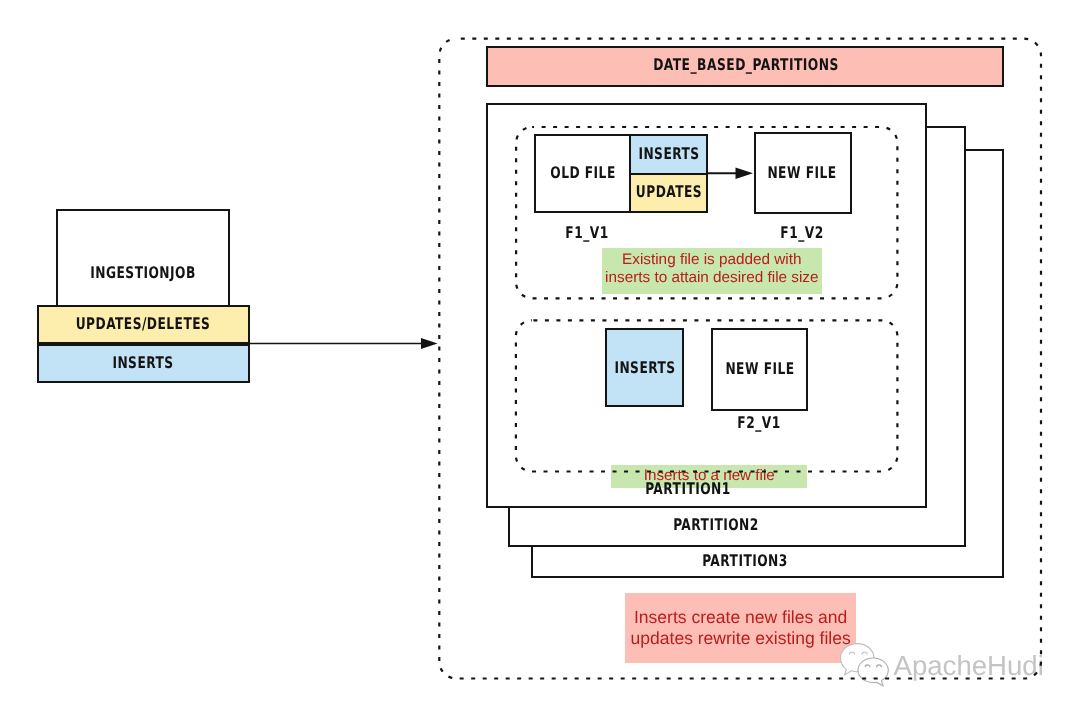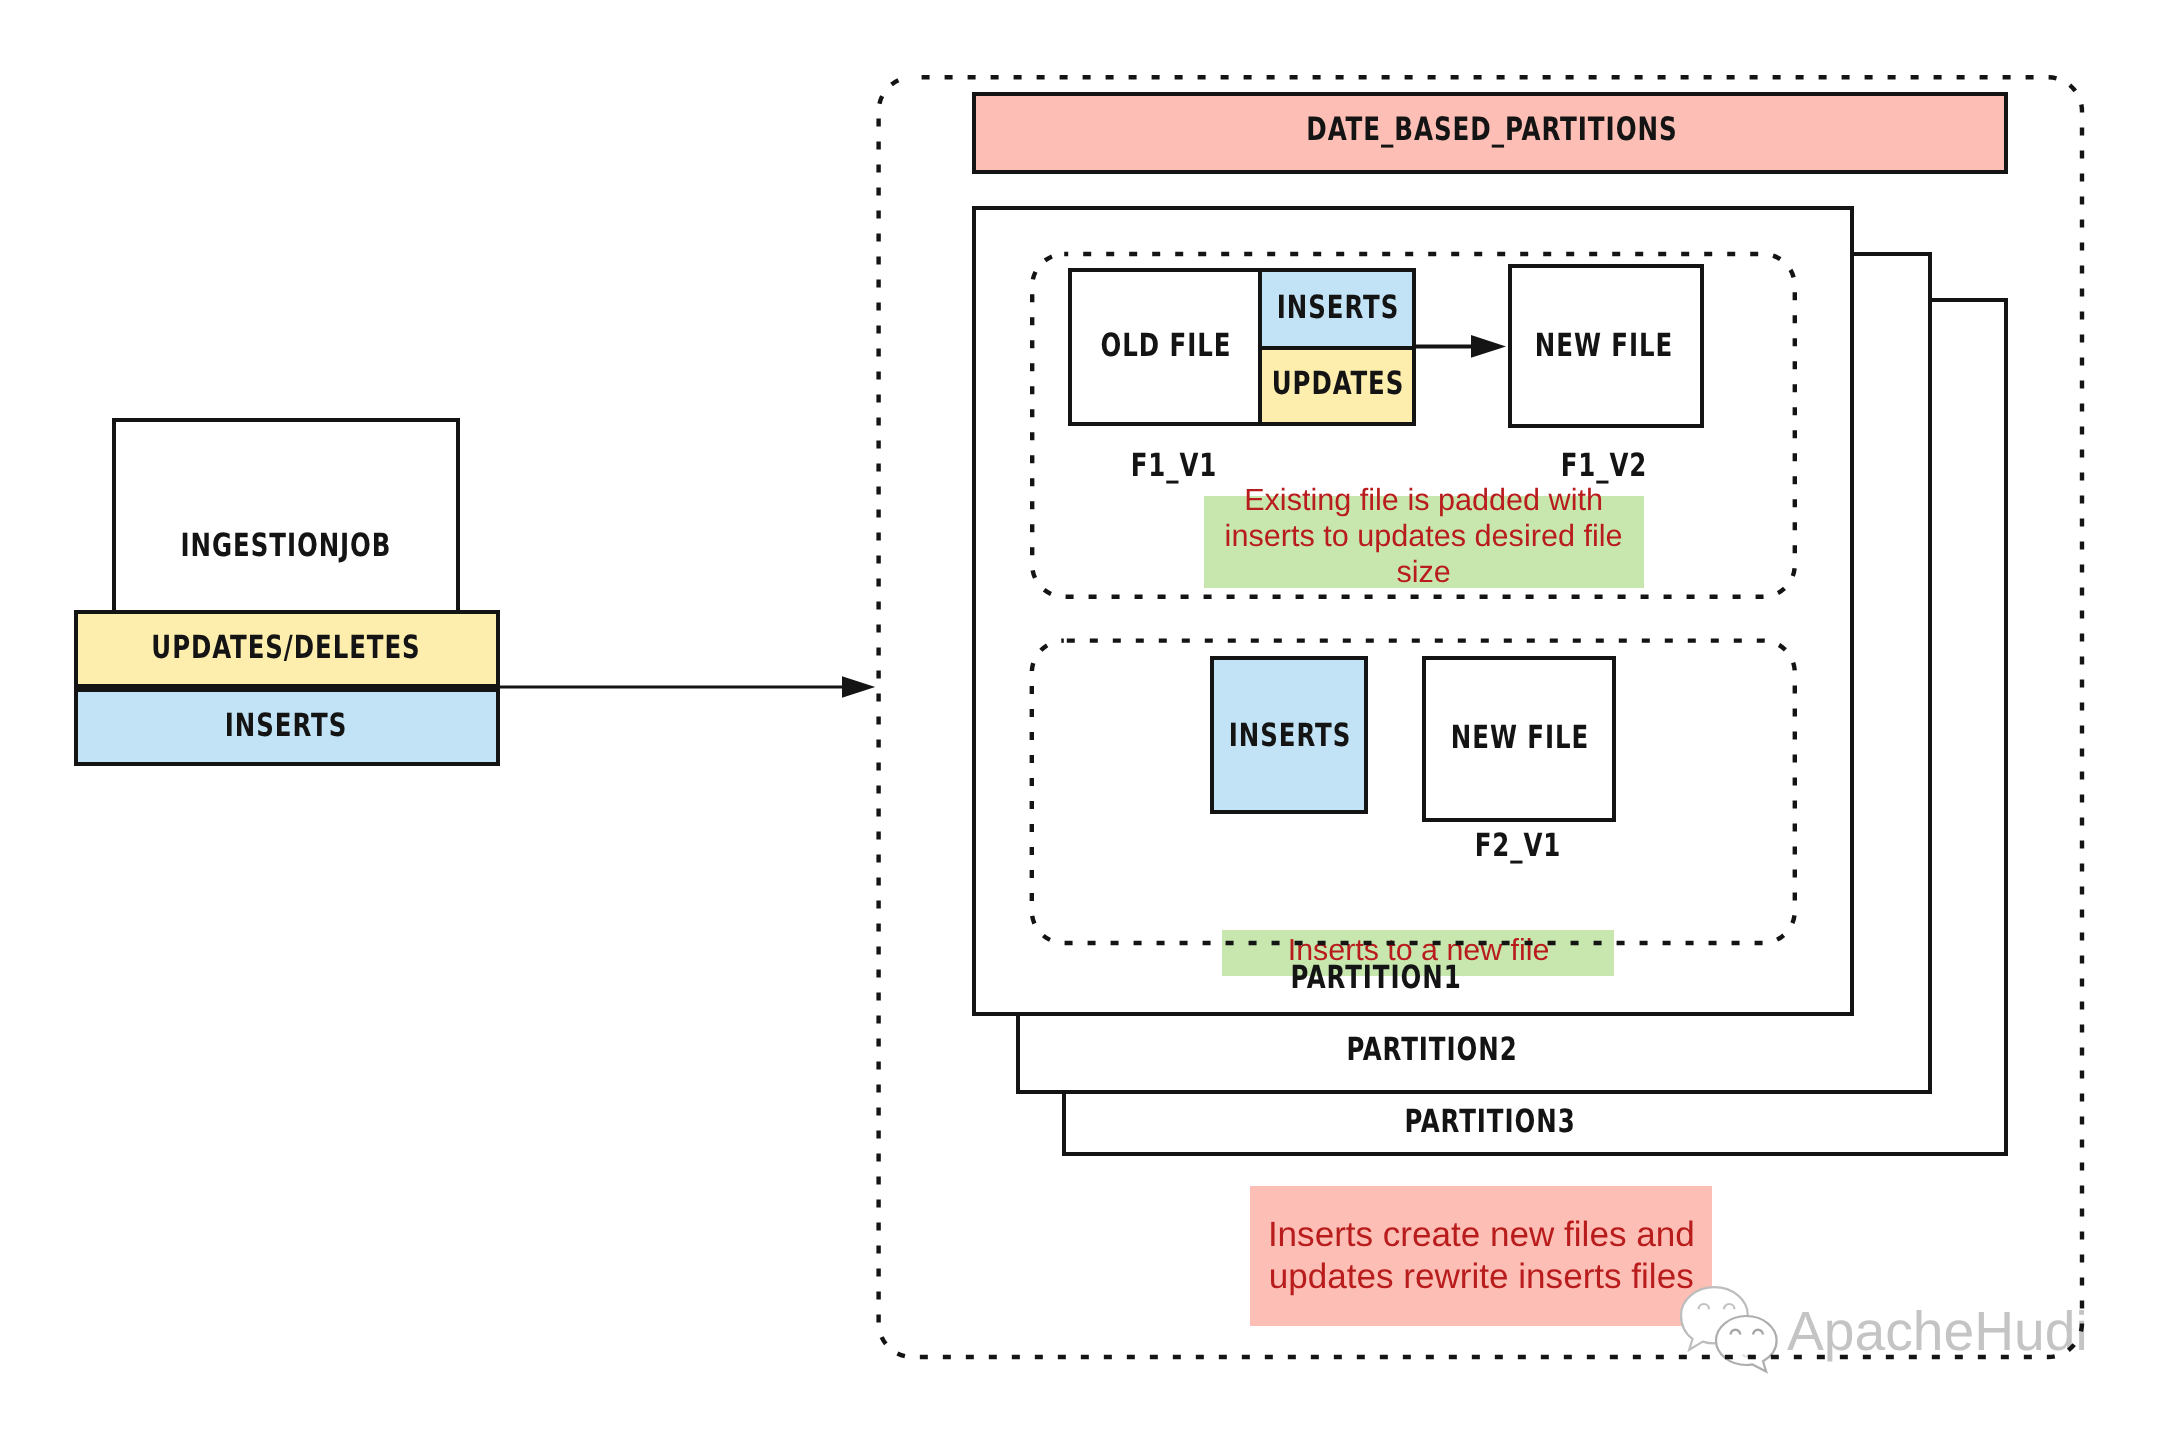--- a/index.html
+++ b/index.html
@@ -48,40 +48,40 @@
   </svg>
 
   <div class="box" style="left:753.5px;top:131.7px;width:98.1px;height:82.7px;"></div>
   <div class="c hand" style="left:802.1px;top:173.2px;font-size:16px;">NEW FILE</div>
 
   <div class="c hand" style="left:587.4px;top:233.0px;font-size:16px;">F1_V1</div>
   <div class="c hand" style="left:801.8px;top:233.0px;font-size:16px;">F1_V2</div>
 
   <div class="note plain" style="left:601.6px;top:248px;width:220.4px;height:45.7px;background:#c7e7ae;font-size:15.3px;line-height:17.9px;padding-bottom:3.5px;">
     <span>Existing file is padded with</span>
-    <span>inserts to updates desired file size</span>
+    <span>inserts to attain desired file size</span>
   </div>
 
   <div class="box" style="left:605.1px;top:328.2px;width:78.9px;height:78.7px;background:#c2e3f6;border-width:2.8px;"></div>
   <div class="c hand" style="left:645px;top:368.2px;font-size:16px;">INSERTS</div>
   <div class="box" style="left:711px;top:327.8px;width:97.3px;height:82.9px;"></div>
   <div class="c hand" style="left:759.8px;top:369.1px;font-size:16px;">NEW FILE</div>
   <div class="c hand" style="left:759.2px;top:422.9px;font-size:16px;">F2_V1</div>
 
   <div class="note plain" style="left:611.4px;top:440.9px;width:195.8px;height:23.3px;background:#c7e7ae;font-size:15.2px;line-height:17.9px;padding-bottom:2px;margin-top:24px;">
     <span>Inserts to a new file</span>
   </div>
 
   <div class="c hand" style="left:687.8px;top:489.1px;font-size:16px;">PARTITION1</div>
   <div class="c hand" style="left:716.2px;top:524.6px;font-size:16px;">PARTITION2</div>
   <div class="c hand" style="left:744.7px;top:560.6px;font-size:16px;">PARTITION3</div>
 
   <div class="note plain" style="left:624.9px;top:593.2px;width:231.5px;height:70px;background:#fdbfb5;font-size:17.55px;line-height:21.5px;">
     <span>Inserts create new files and</span>
-    <span>updates rewrite inserts files</span>
+    <span>updates rewrite existing files</span>
   </div>
 
   <div class="box" style="left:56.4px;top:209px;width:174.1px;height:97.7px;"></div>
   <div class="c hand" style="left:142.6px;top:273.1px;font-size:16px;">INGESTIONJOB</div>
   <div class="box" style="left:36.8px;top:304.9px;width:212.9px;height:39.4px;background:#fdeeae;"></div>
   <div class="c hand" style="left:143.1px;top:324.4px;font-size:16px;">UPDATES/DELETES</div>
   <div class="box" style="left:36.8px;top:344.3px;width:212.9px;height:38.5px;background:#c2e3f6;"></div>
   <div class="c hand" style="left:143.3px;top:363.2px;font-size:16px;">INSERTS</div>
 
   <svg width="200" height="30" viewBox="245 328 200 30" style="position:absolute;left:245px;top:328px;">

